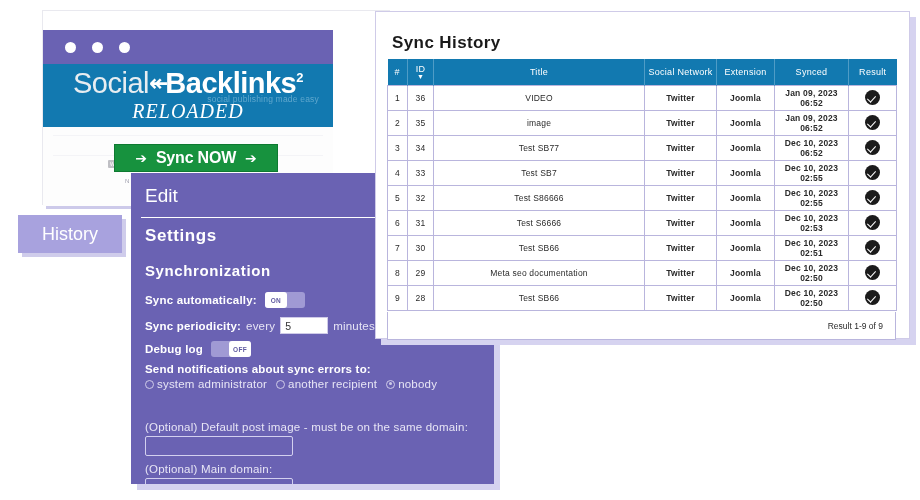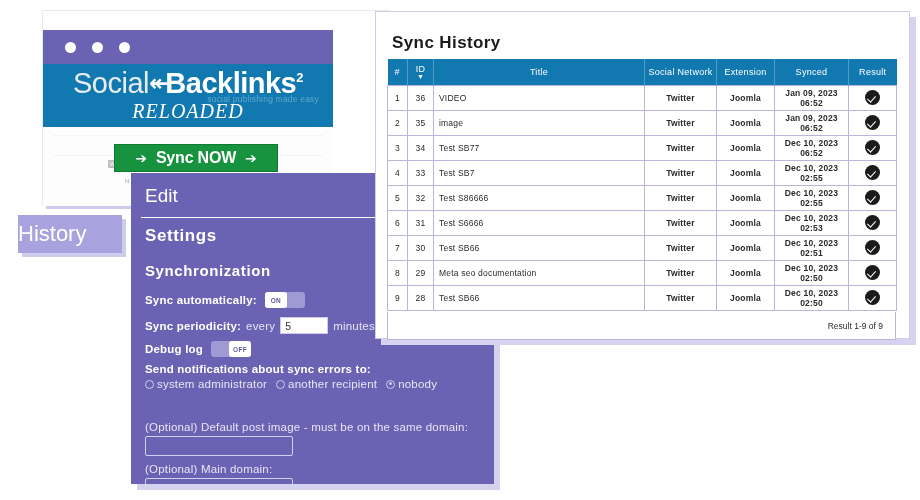--- a/index.html
+++ b/index.html
@@ -66,22 +66,22 @@
     padding:1px 2px;border-radius:1px;
   }
   .ghost-txt{position:absolute;color:#9c9cab;font-size:6px;}
 
   
   #history-btn-shadow{
     position:absolute;left:22px;top:219px;width:104px;height:38px;background:#cfcceb;
   }
   #history-btn{
     position:absolute;left:18px;top:215px;width:104px;height:38px;
-    background:#a8a2de;color:#ffffff;font-size:22px;
-    display:flex;align-items:center;cursor:pointer;
+    background:#a8a2de;color:#ffffff;font-size:18px;
+    display:flex;align-items:center;justify-content:center;cursor:pointer;
   }
 
   
   #settings-shadow{
     position:absolute;left:137px;top:179px;width:363px;height:311px;background:#d5d2ef;
   }
   #settings-panel{
     position:absolute;left:131px;top:173px;width:363px;height:311px;
     background:#6a62b3;color:#ffffff;box-sizing:border-box;overflow:hidden;
   }
@@ -147,21 +147,21 @@
     background:#1279b0;color:#ffffff;font-size:9px;font-weight:400;
     height:26px;border-right:1px solid #4f9cc6;box-sizing:border-box;
     letter-spacing:0.3px;padding:0;
   }
   #sync-table th:last-child{border-right:none;}
   #sync-table td{
     font-size:8.5px;color:#2a2a2a;height:25px;box-sizing:border-box;
     border:1px solid #b9b5dd;padding:0 5px;letter-spacing:0.2px;
   }
   .c-num{text-align:center;}
-  .c-title{text-align:left;margin-left:35px;}
+  .c-title{text-align:center;margin-left:35px;}
   .c-center{text-align:center;font-weight:bold;}
   .tick{
     display:inline-block;width:15px;height:15px;border-radius:50%;background:#1b1b1b;
     position:relative;vertical-align:middle;
   }
   .tick::after{
     content:"";position:absolute;left:4px;top:3.6px;width:4px;height:7px;
     border:solid #ffffff;border-width:0 1.7px 1.7px 0;transform:rotate(43deg);
   }
   #result-footer{

